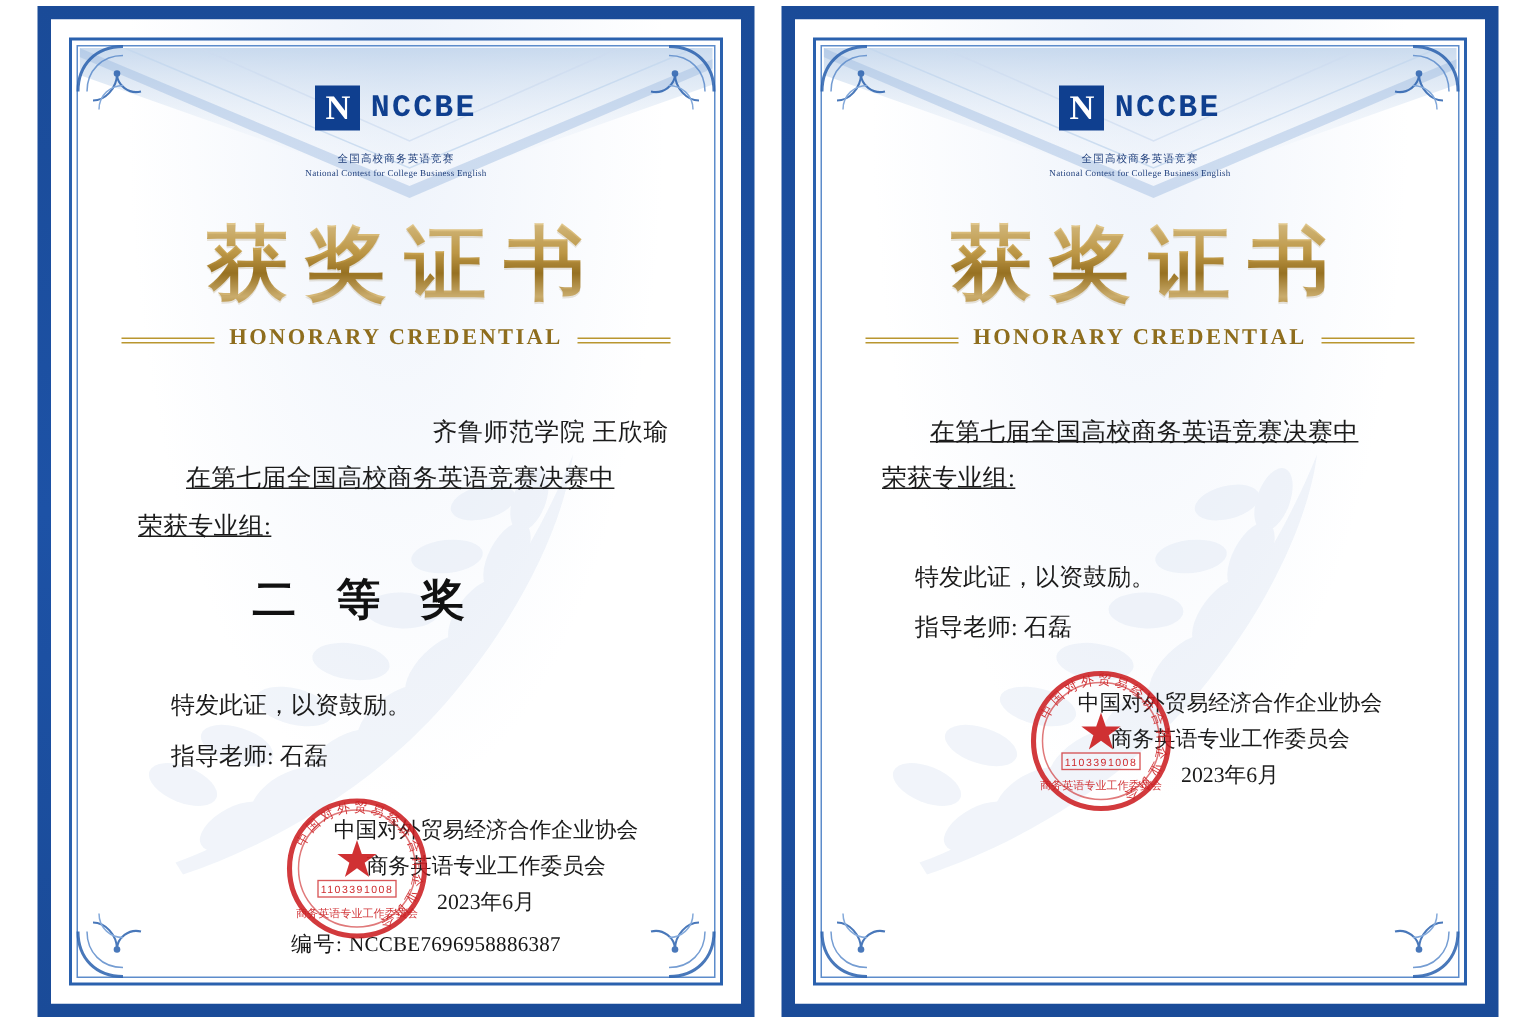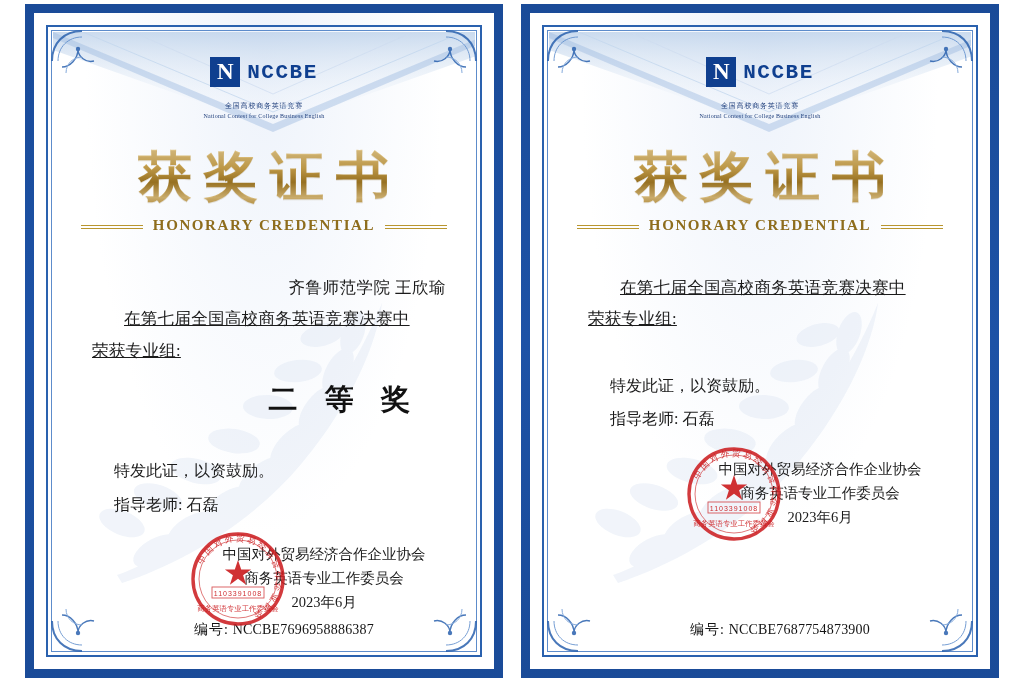--- a/index.html
+++ b/index.html
@@ -199,21 +199,21 @@
     font-size: 16.5px;
     color: #1b1b1b;
     line-height: 1.9;
   }
   .line-recipient { letter-spacing: .5px; text-align: right; }
   .line-event { padding-left: 32px; letter-spacing: .3px; text-decoration: underline; }
   .line-category { letter-spacing: .3px; text-decoration: underline; }
 
   .award {
     margin-top: 14px;
-    text-align: right;
+    text-align: center;
     padding-right: 40px;
     font-size: 29px;
     font-weight: bold;
     letter-spacing: 10px;
     color: #111111;
   }
 
   .closing {
     margin-top: 34px;
     padding-left: 46px;
@@ -541,22 +541,18 @@
               <text x="52" y="84" text-anchor="middle" font-size="7.4" fill="#cc1f22" opacity="0.9" font-family="'Liberation Serif',serif">商务英语专业工作委员会</text>
               <g fill="#cc1f22" opacity="0.92">
                 <polygon points="52,33 55.2,42.4 65.1,42.4 57.1,48.2 60.1,57.7 52,51.8 43.9,57.7 46.9,48.2 38.9,42.4 48.8,42.4"></polygon>
               </g>
               <rect x="26" y="60" width="52" height="11" fill="none" stroke="#cc1f22" stroke-width="0.9" opacity="0.75"></rect>
               <text x="52" y="68.6" text-anchor="middle" font-size="7" fill="#cc1f22" opacity="0.95" font-family="'Liberation Sans',sans-serif" letter-spacing="1">1103391008</text>
             </svg>
           </div>
         </div>
 
-        <div class="serial">
-          <span class="label">编号:</span>
-          <span>NCCBE7687754873900</span>
-        </div>
 
       </div>
     </div>
   </div>
 
 </div>
 
 </body></html>

